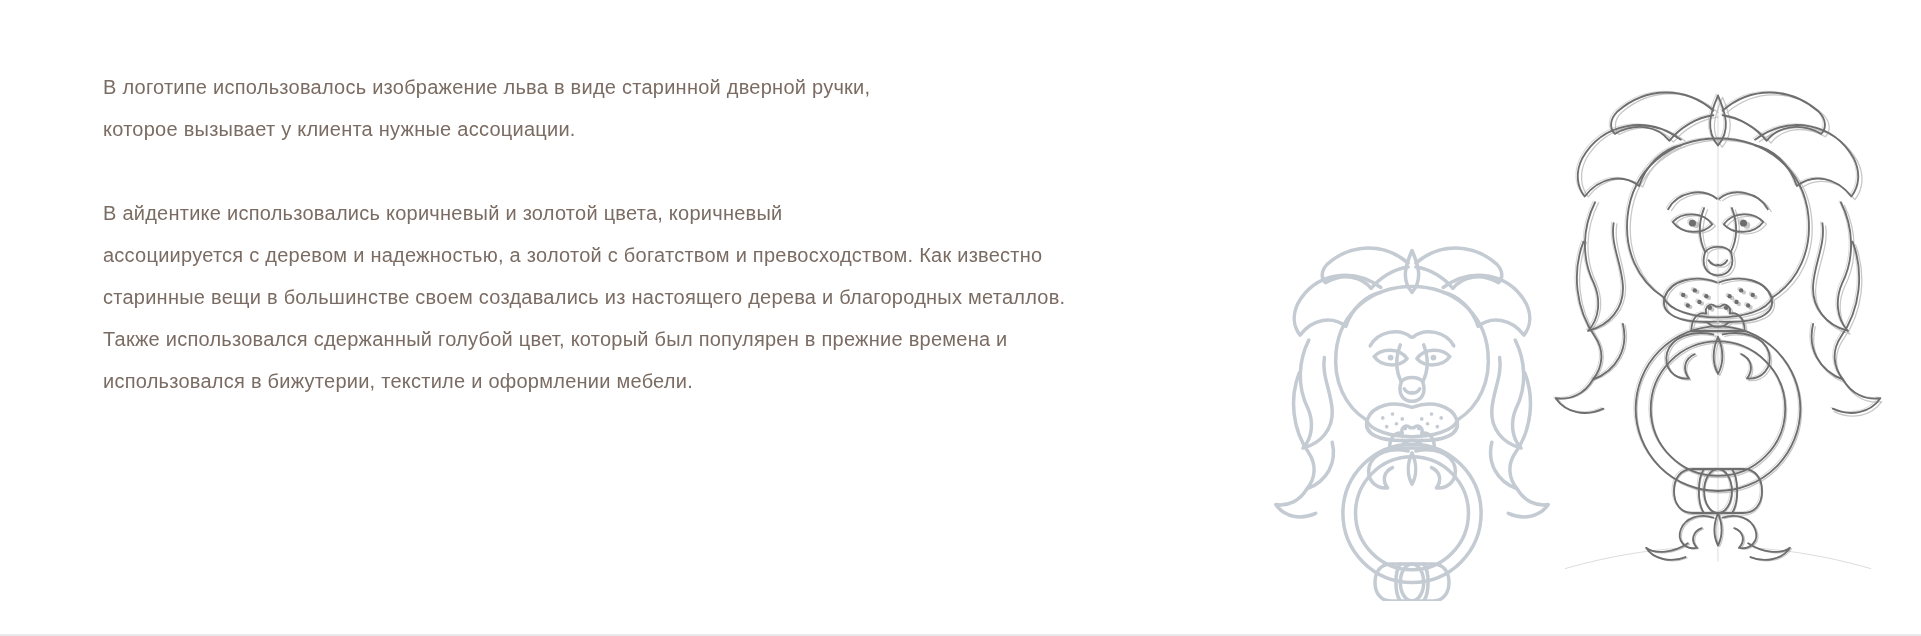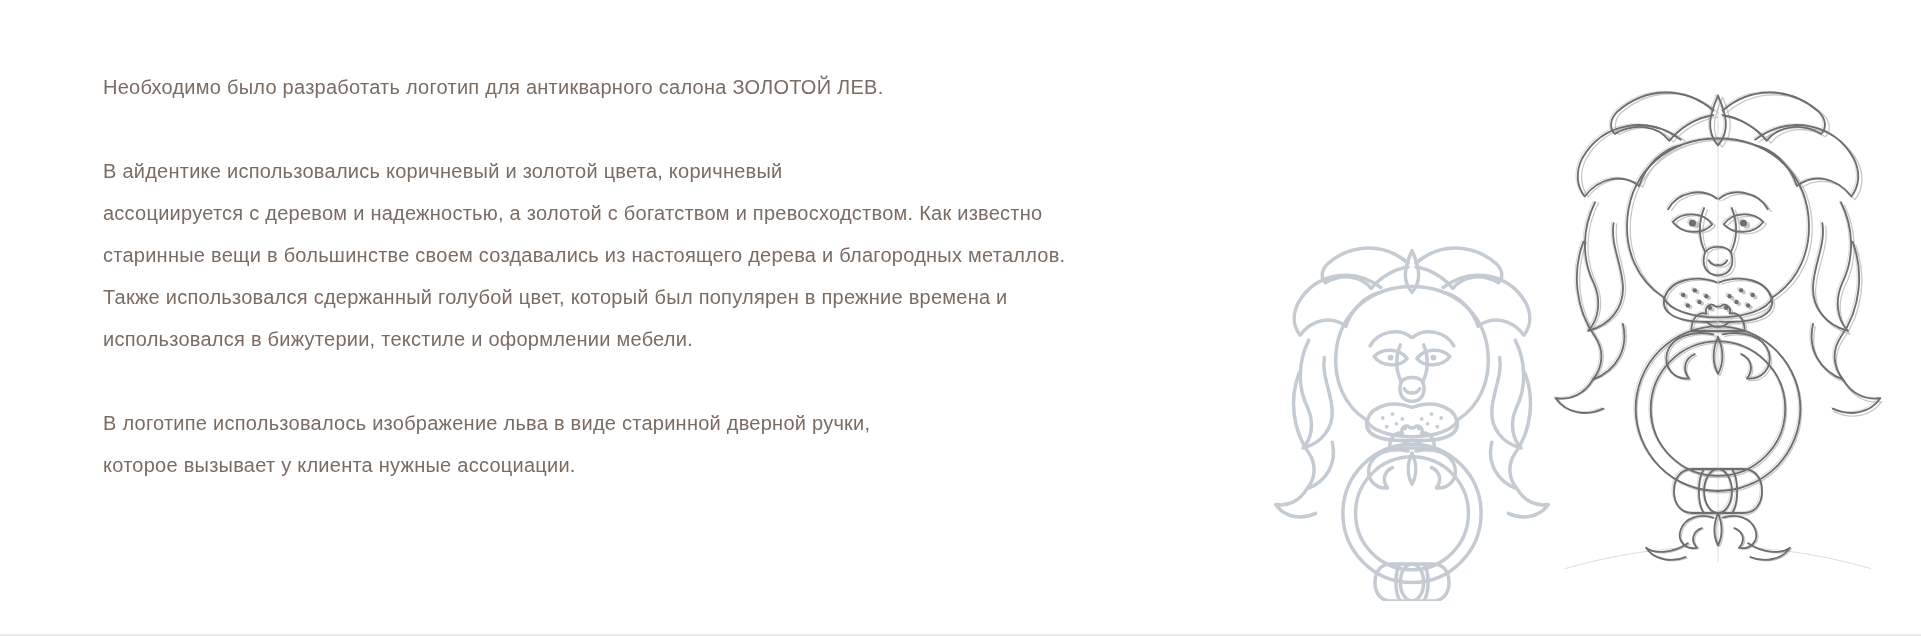--- a/index.html
+++ b/index.html
@@ -55,28 +55,27 @@
     position:absolute;left:0;bottom:0;width:100%;height:2px;
     background:#e9e9ec;
   }
 </style>
 </head>
 <body>
 
 <div class="stage">
 
   <section class="copy">
-    <p>Необходимо было разработать логотип для антикварного салона ЗОЛОТОЙ ЛЕВ.</p>
+    <p>В логотипе использовалось изображение льва в виде старинной дверной ручки,
+которое вызывает у клиента нужные ассоциации.</p>
     <p>В айдентике использовались коричневый и золотой цвета, коричневый
 ассоциируется с деревом и надежностью, а золотой с богатством и превосходством. Как известно
 старинные вещи в большинстве своем создавались из настоящего дерева и благородных металлов.
 Также использовался сдержанный голубой цвет, который был популярен в прежние времена и
 использовался в бижутерии, текстиле и оформлении мебели.</p>
-    <p>В логотипе использовалось изображение льва в виде старинной дверной ручки,
-которое вызывает у клиента нужные ассоциации.</p>
   </section>
 
   <svg class="defs-holder" aria-hidden="true">
     <defs>
       <g id="lion-shape">
         <g>
           <path d="M150,60 C143,76 139,90 150,103 C161,90 157,76 150,60 Z"></path>
           <path d="M146,73 C122,52 88,52 63,74 C57,80 56,88 61,93 C79,83 98,86 108,99 C117,88 131,79 146,77"></path>
           <path d="M154,73 C178,52 212,52 237,74 C243,80 244,88 239,93 C221,83 202,86 192,99 C183,88 169,79 154,77"></path>
           <path d="M118,98 C88,76 50,84 33,114 C27,126 28,138 35,147 C48,130 68,127 82,138 C88,120 102,106 118,103"></path>

